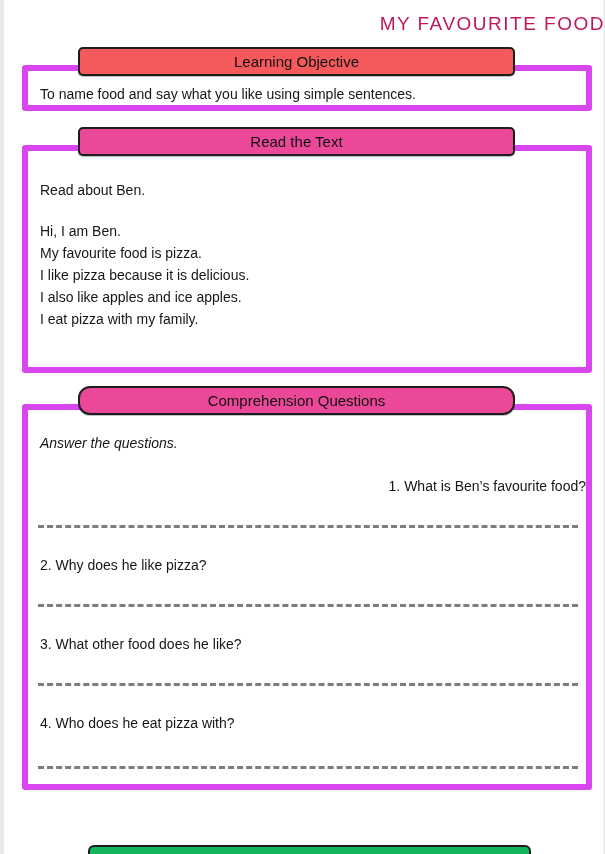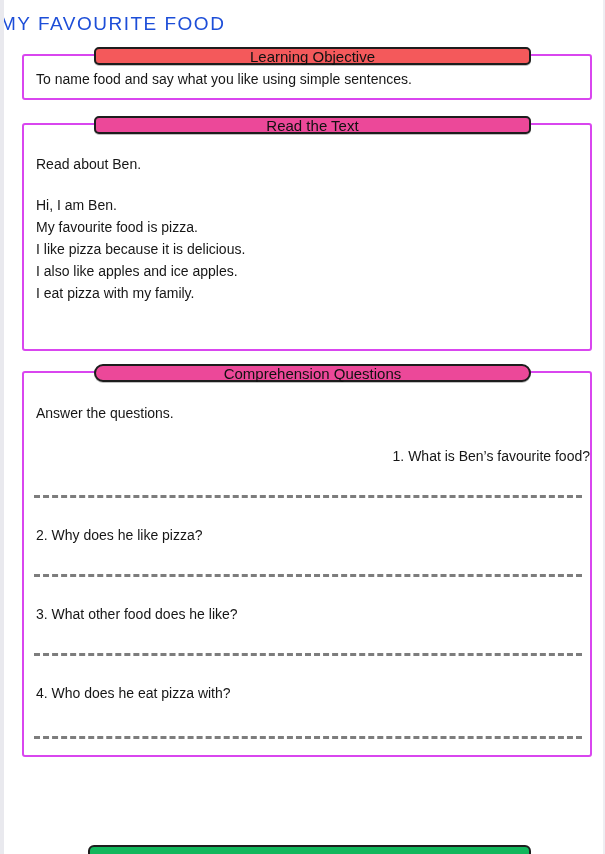--- a/index.html
+++ b/index.html
@@ -21,83 +21,83 @@
     position: absolute; left: 0; top: 0; bottom: 0; width: 4px;
     background: #e9e9ee;
   }
   .edge-right {
     position: absolute; right: 0; top: 0; bottom: 0; width: 2px;
     background: #eeeef2;
   }
 
   .title {
     margin: 0; padding-top: 13px;
-    text-align: left;
+    text-align: right;
     font-size: 19px;
     font-weight: 400;
     letter-spacing: 1.5px;
-    color: #1d4ed8;
+    color: #be185d;
   }
 
   .panel {
     position: relative;
     width: 570px;
     margin-left: 22px;
     box-sizing: border-box;
   }
   .panel-1 { margin-top: 12px; }
   .panel-2 { margin-top: 16px; }
   .panel-3 { margin-top: 13px; }
 
   .tab {
     position: relative;
     z-index: 2;
-    left: 72px;
+    left: 56px;
     width: 437px;
-    height: 18px;
+    height: 29px;
     box-sizing: border-box;
     border: 2px solid #1d1d1d;
     border-radius: 5px;
     margin-bottom: -11px;
     display: flex;
     align-items: center;
     justify-content: center;
     font-size: 15px;
     color: #111111;
     box-shadow: 0 1px 0 rgba(0,0,0,0.25);
   }
   .tab-red    { background: #f4595b; }
   .tab-green  { background: #ec4899; }
   .tab-purple { background: #ec4899; border-radius: 12px; }
 
   .box {
     position: relative;
     z-index: 1;
     box-sizing: border-box;
-    border: 2px solid #d946ef;
+    border: 6px solid #d946ef;
     border-radius: 3px;
     background: #ffffff;
   }
   .box p {
     margin: 0 0 0 12px;
     font-size: 14px;
     line-height: 17px;
     color: #161616;
   }
 
   .box-objective { height: 46px; }
   .box-objective p { padding-top: 15px; }
 
   .box-reading { height: 228px; }
   .box-reading .intro { margin-top: 31px; }
   .box-reading .first-line { margin-top: 24px; }
   .box-reading .line { margin-top: 5px; }
 
   .box-questions { height: 386px; }
-  .box-questions .intro { margin-top: 32px; }
+  .box-questions .intro { margin-top: 25px; font-style: italic; }
   .box-questions .question { margin-top: 29px; }
   .box-questions .question-first { margin-top: 26px; text-align: right; }
   .answer-line {
     height: 0;
     margin: 30px 8px 0 10px;
     border-bottom: 3px dashed #7d7d7d;
   }
   .answer-line.last { margin-top: 34px; }
 
   .next-tab {

